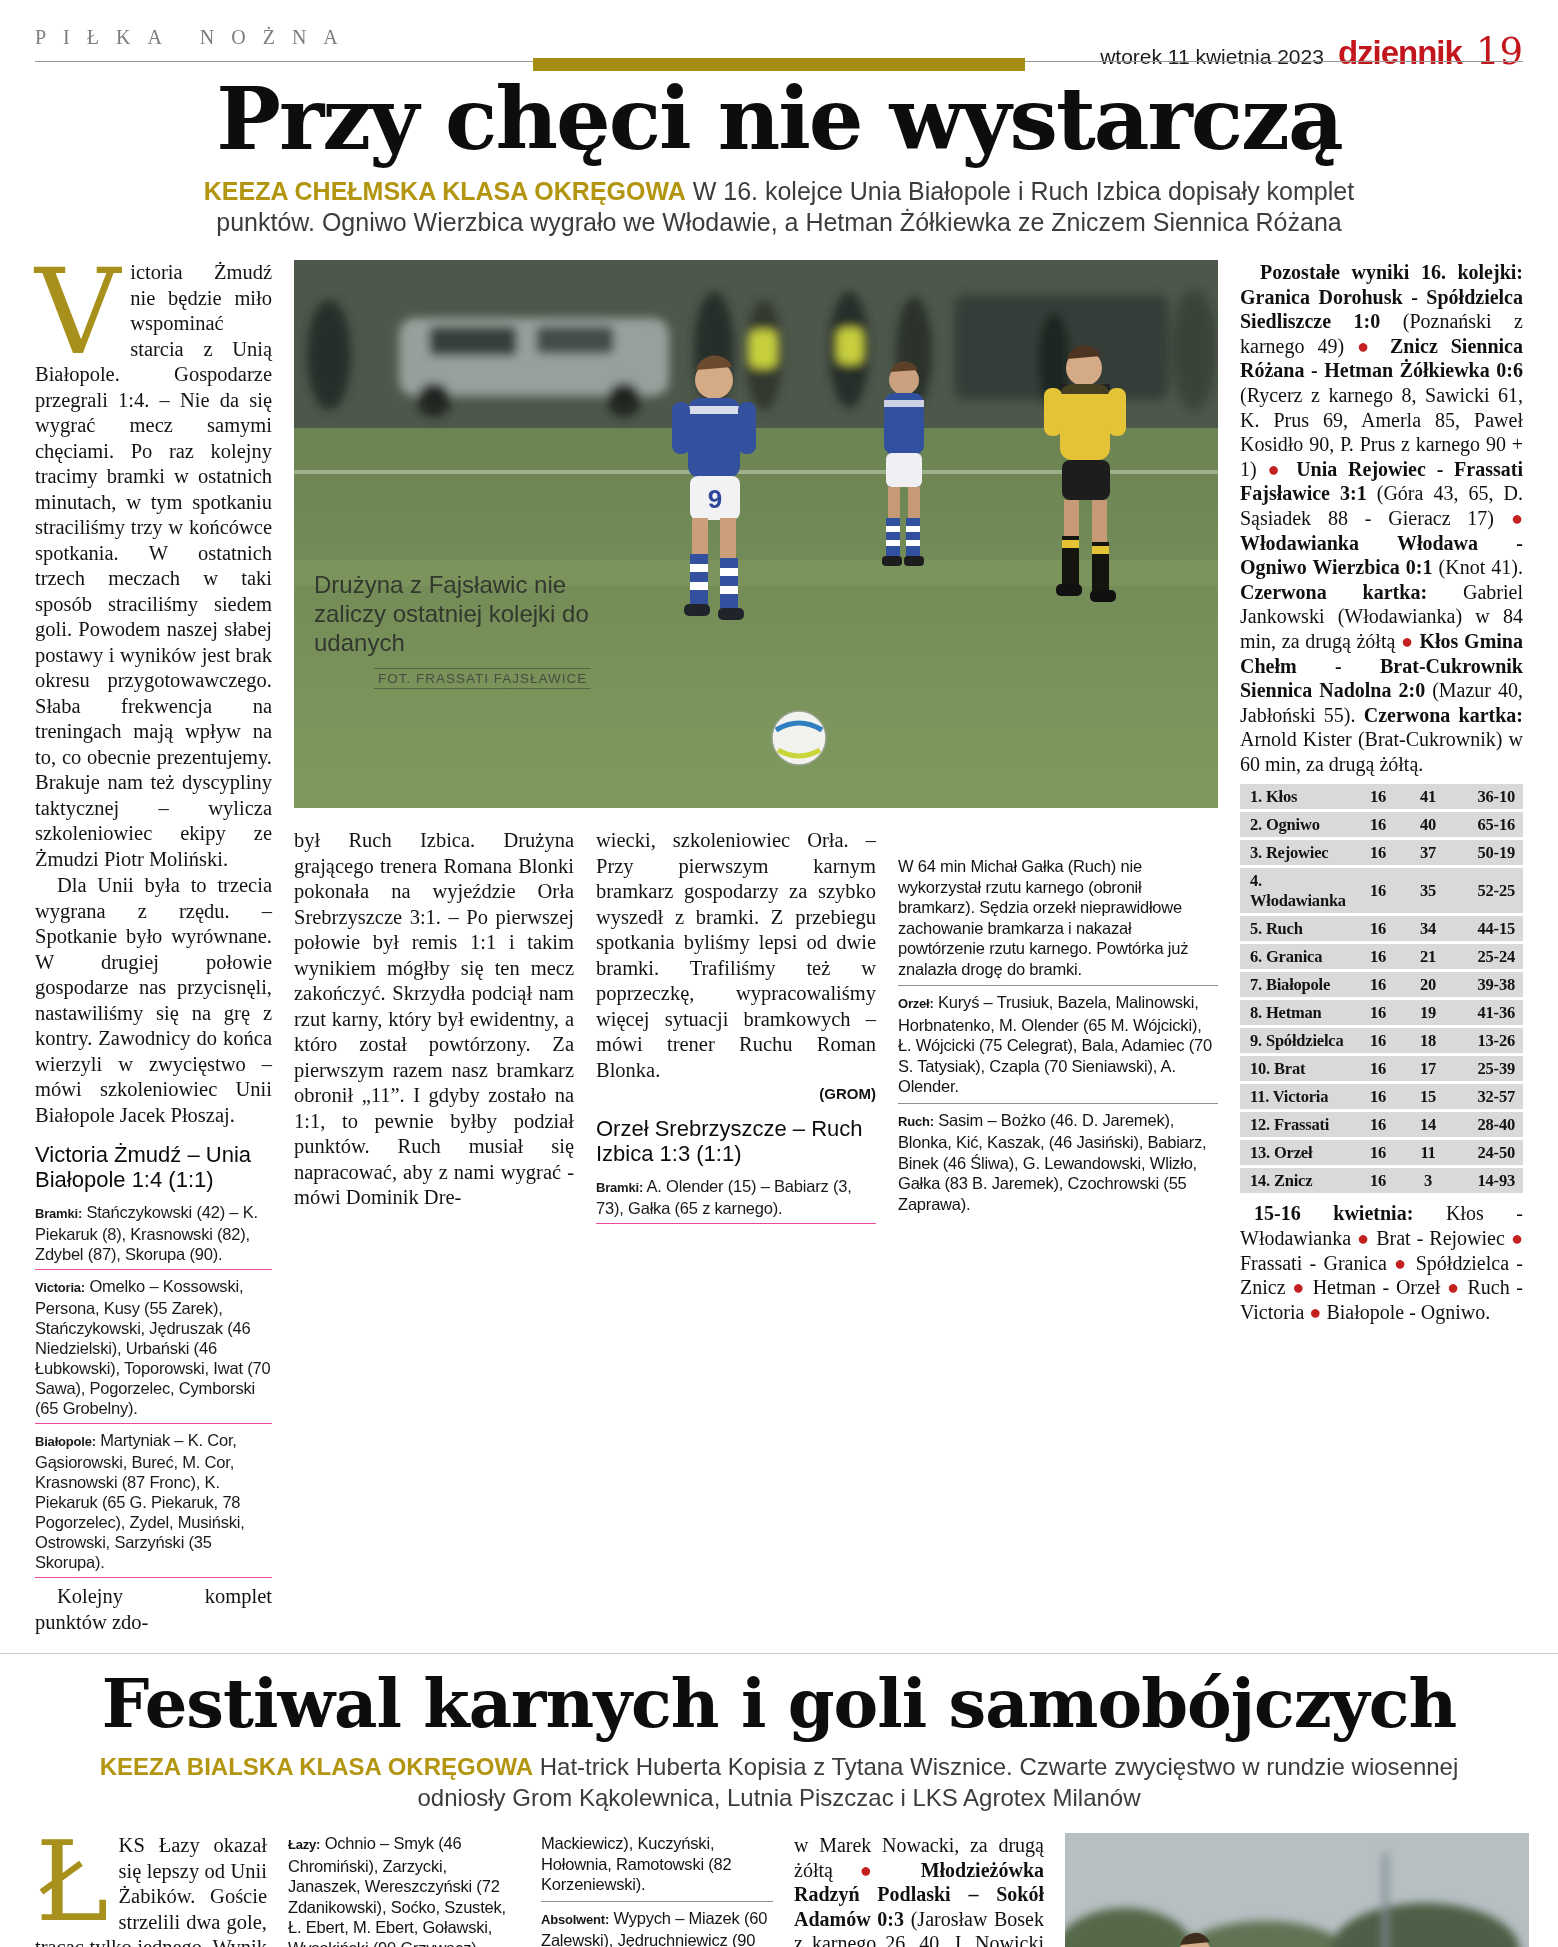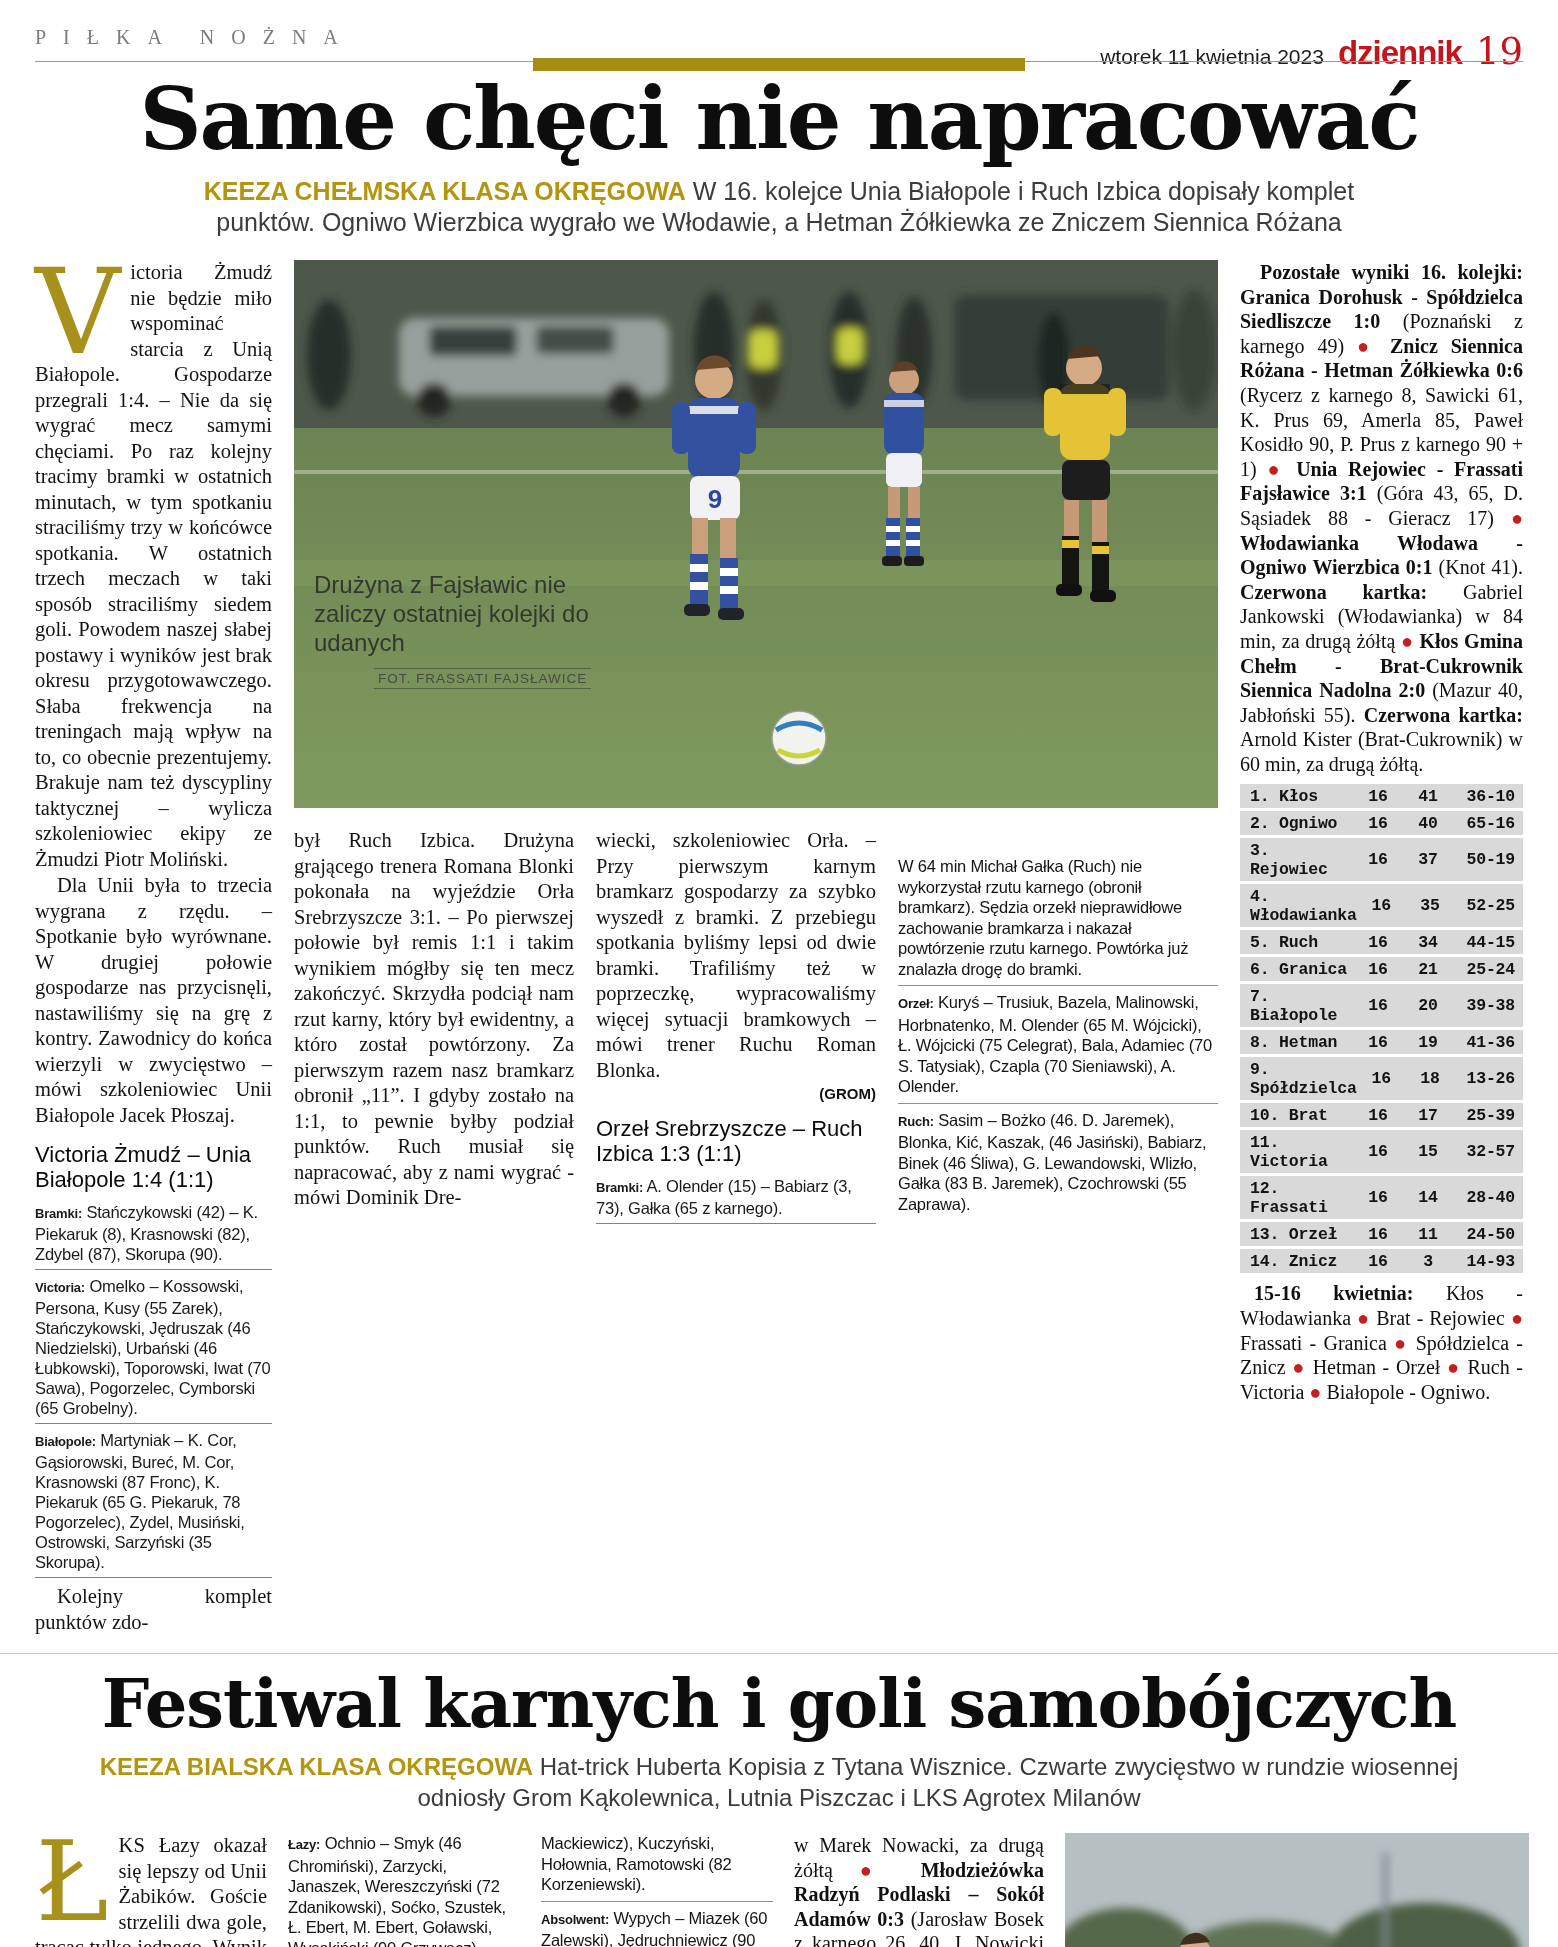--- a/index.html
+++ b/index.html
@@ -57,21 +57,21 @@
   
   .results-p { font-size:20px; line-height:24.6px; text-align:justify; text-indent:20px; color:#101010; }
   .seg-b { font-weight:700; }
   .seg-r { color:#c32020; font-weight:700; }
   .fixtures-p { font-size:20px; line-height:24.6px; text-align:justify; text-indent:14px; margin-top:8px; color:#101010; }
   .fixtures-p .seg-b { font-weight:700; }
 
   
   .tbl { margin-top:8px; }
   .t-row { display:flex; align-items:center; background:#d9d9d9; margin-bottom:3px; padding:2.5px 8px 2.5px 10px;
-    font-family:Liberation Mono, monospace; font-size:16.5px; font-weight:700; color:#131313; letter-spacing:-0.2px; }
+    font-family:Liberation Serif, serif; font-size:16.5px; font-weight:700; color:#131313; letter-spacing:-0.2px; }
   .t-c0 { flex:1; text-align:left; }
   .t-c1 { width:50px; text-align:center; }
   .t-c2 { width:50px; text-align:center; }
   .t-c3 { width:62px; text-align:right; }
 
   
   .art2 { border-top:1px solid #c9c9c9; margin:18px -35px 0; padding:0 35px; }
   .body-grid2 { display:flex; gap:21px; margin-top:20px; }
   .a2-col { width:232px; flex:none; }
   .a2-col4 { width:250px; flex:none; }
@@ -91,21 +91,21 @@
       <span class="brand">dziennik</span>
       <span class="pageno">19</span>
     </div>
   </div>
   <div class="rule-wrap">
     <div class="rule-line"></div>
     <div class="rule-gold"></div>
   </div>
 
   <div>
-    <h1 class="headline1">Same chęci nie napracować</h1>
+    <h1 class="headline1">Przy chęci nie wystarczą</h1>
     <p class="standfirst">
       <span class="kicker">KEEZA CHEŁMSKA KLASA OKRĘGOWA</span>
       <span>W 16. kolejce Unia Białopole i Ruch Izbica dopisały komplet punktów. Ogniwo Wierzbica wygrało we Włodawie, a Hetman Żółkiewka ze Zniczem Siennica Różana</span>
     </p>
 
     <div class="body-grid">
 
       <div class="colw-235">
         <p class="body-p"><span class="dropcap">V</span><span>ictoria Żmudź nie będzie miło wspominać starcia z Unią Białopole. Gospodarze przegrali 1:4. – Nie da się wygrać mecz samymi chęciami. Po raz kolejny tracimy bramki w ostatnich minutach, w tym spotkaniu straciliśmy trzy w końcówce spotkania. W ostatnich trzech meczach w taki sposób straciliśmy siedem goli. Powodem naszej słabej postawy i wyników jest brak okresu przygotowawczego. Słaba frekwencja na treningach mają wpływ na to, co obecnie prezentujemy. Brakuje nam też dyscypliny taktycznej – wylicza szkoleniowiec ekipy ze Żmudzi Piotr Moliński.</span></p>
         <p class="body-p">Dla Unii była to trzecia wygrana z rzędu. – Spotkanie było wyrównane. W drugiej połowie gospodarze nas przycisnęli, nastawiliśmy się na grę z kontry. Zawodnicy do końca wierzyli w zwycięstwo – mówi szkoleniowiec Unii Białopole Jacek Płoszaj.</p>

